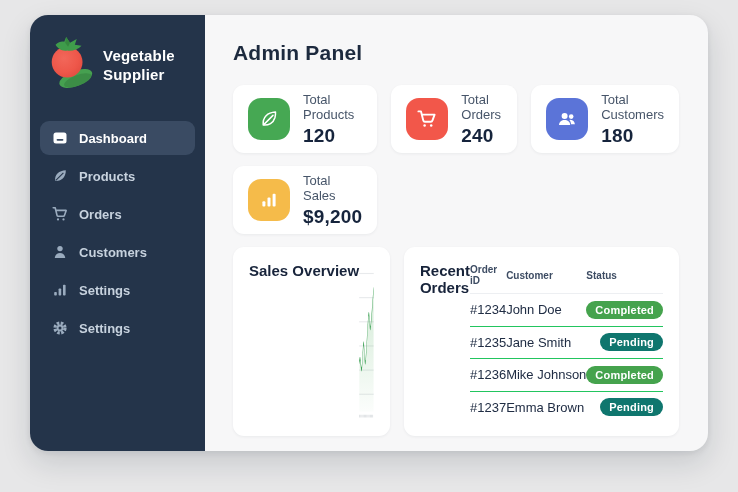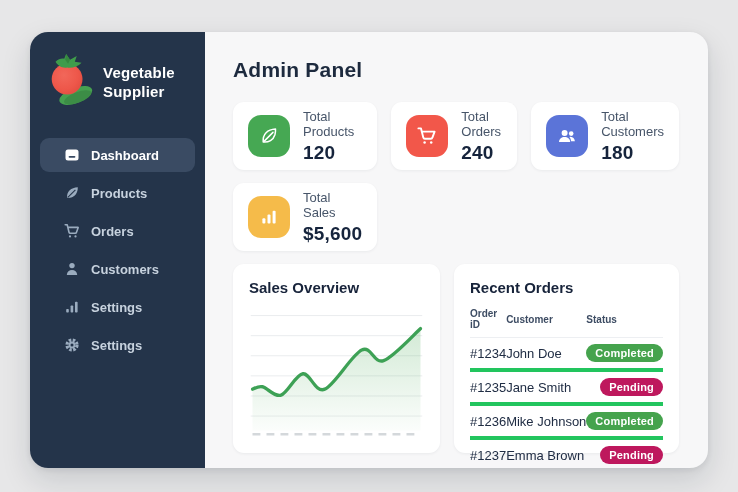--- a/index.html
+++ b/index.html
@@ -4,73 +4,73 @@
 <style>
   html,body{margin:0;padding:0;}
   body{
     width:738px;height:492px;overflow:hidden;
     background:#e7e7e8;
     font-family:"Liberation Sans", sans-serif;
     -webkit-font-smoothing:antialiased;
     position:relative;
   }
   .window{
-    position:absolute;left:30px;top:32px;width:678px;height:436px;
+    position:absolute;left:30px;top:15px;width:678px;height:436px;
     border-radius:18px;overflow:hidden;display:flex;
     box-shadow:0 12px 30px rgba(15,25,40,.14), 0 2px 6px rgba(15,25,40,.08);
     background:#f7f7f8;
   }
   
   .sidebar{width:175px;min-width:175px;background:#24344a;display:flex;flex-direction:column;}
   .brand{display:flex;align-items:center;gap:7px;padding:20px 10px 18px 14px;}
   .brand-name{color:#ffffff;font-size:15px;font-weight:700;line-height:1.28;letter-spacing:.2px;}
   .nav{display:flex;flex-direction:column;gap:4px;padding:8px 10px;}
   .nav-item{
-    display:flex;align-items:center;gap:11px;height:34px;padding:0 24px;
+    display:flex;align-items:center;gap:11px;height:34px;padding:0 12px;
     border-radius:9px;color:#c7d2de;font-size:13px;font-weight:600;cursor:pointer;
   }
   .nav-item .nicon{width:16px;height:16px;display:flex;align-items:center;justify-content:center;color:#9aabbe;}
   .nav-item.active{background:#3a4b63;color:#ffffff;}
   .nav-item.active .nicon{color:#ffffff;}
   
   .main{flex:1;padding:24px 29px 23px 28px;display:flex;flex-direction:column;}
   .page-title{font-size:21px;font-weight:700;color:#1d2a3e;letter-spacing:.2px;margin:2px 0 20px;}
   .stat-grid{display:grid;grid-template-columns:1fr 1fr 1fr;gap:13px 14px;margin-bottom:13px;}
   .card{background:#ffffff;border-radius:11px;box-shadow:0 1px 3px rgba(20,30,50,.06);}
   .stat-card{display:flex;align-items:center;gap:13px;padding:13px 15px;height:68px;box-sizing:border-box;}
   .stat-icon{width:42px;height:42px;min-width:42px;border-radius:13px;display:flex;align-items:center;justify-content:center;}
   .stat-icon.green{background:#46a853;}
   .stat-icon.red{background:#f2574a;}
   .stat-icon.blue{background:#5b74d8;}
   .stat-icon.amber{background:#f5bb4a;}
   .stat-label{font-size:13px;font-weight:500;color:#475569;margin-bottom:3px;}
   .stat-value{font-size:19px;font-weight:700;color:#16243c;letter-spacing:.2px;}
   .bottom-grid{display:grid;grid-template-columns:1fr 1fr;gap:14px;flex:1;}
-  .panel{padding:15px 16px 13px;box-sizing:border-box;display:flex;flex-direction:column;height:189px;}
+  .panel{padding:15px 16px 13px;box-sizing:border-box;display:flex;height:189px;}
   .panel-title{font-size:15px;font-weight:700;color:#17233a;margin-bottom:10px;}
   .chart-wrap{flex:1;}
   .chart-wrap svg{width:100%;height:100%;display:block;}
   
   table.orders{width:100%;border-collapse:collapse;font-size:13px;}
   table.orders th{
     text-align:left;font-size:10px;font-weight:600;color:#3d4c63;
     padding:2px 0 7px;border-bottom:1px solid #edeff2;
   }
   table.orders td{
-    padding:6px 0;color:#202d44;font-weight:500;border-bottom:4px solid #22c55e;
+    padding:6px 0;color:#202d44;font-weight:500;border-bottom:1px solid #22c55e;
     white-space:nowrap;
   }
   table.orders tr:last-child td{border-bottom:none;}
   th.c-status, td.c-status{text-align:right;}
   .pill{
     display:inline-block;padding:3px 9px;border-radius:999px;color:#ffffff;
     font-size:11px;font-weight:600;letter-spacing:.2px;text-align:right;
   }
   .pill.completed{background:#45a34d;}
-  .pill.pending{background:#be185d;}
+  .pill.pending{background:#0f766e;}
 </style>
 </head>
 <body>
 
 <div class="window">
 
   <aside class="sidebar">
     <div class="brand">
       <span>
         <svg width="52" height="56" viewBox="0 0 54 58">
@@ -205,21 +205,21 @@
       <div class="card stat-card">
         <div class="stat-icon amber">
           <svg width="22" height="22" viewBox="0 0 22 22" fill="#ffffff">
             <rect x="4.4" y="12.2" width="3" height="5.4" rx="1"></rect>
             <rect x="9.5" y="8.6" width="3" height="9" rx="1"></rect>
             <rect x="14.6" y="4.8" width="3" height="12.8" rx="1"></rect>
           </svg>
         </div>
         <div>
           <div class="stat-label">Total Sales</div>
-          <div class="stat-value">$5,600</div>
+          <div class="stat-value">$9,200</div>
         </div>
       </div>
     </div>
 
     <div class="bottom-grid">
 
       <div class="card panel">
         <div class="panel-title">Sales Overview</div>
         <div class="chart-wrap">
           <svg id="sales-chart" viewBox="0 0 200 140" preserveAspectRatio="none">

